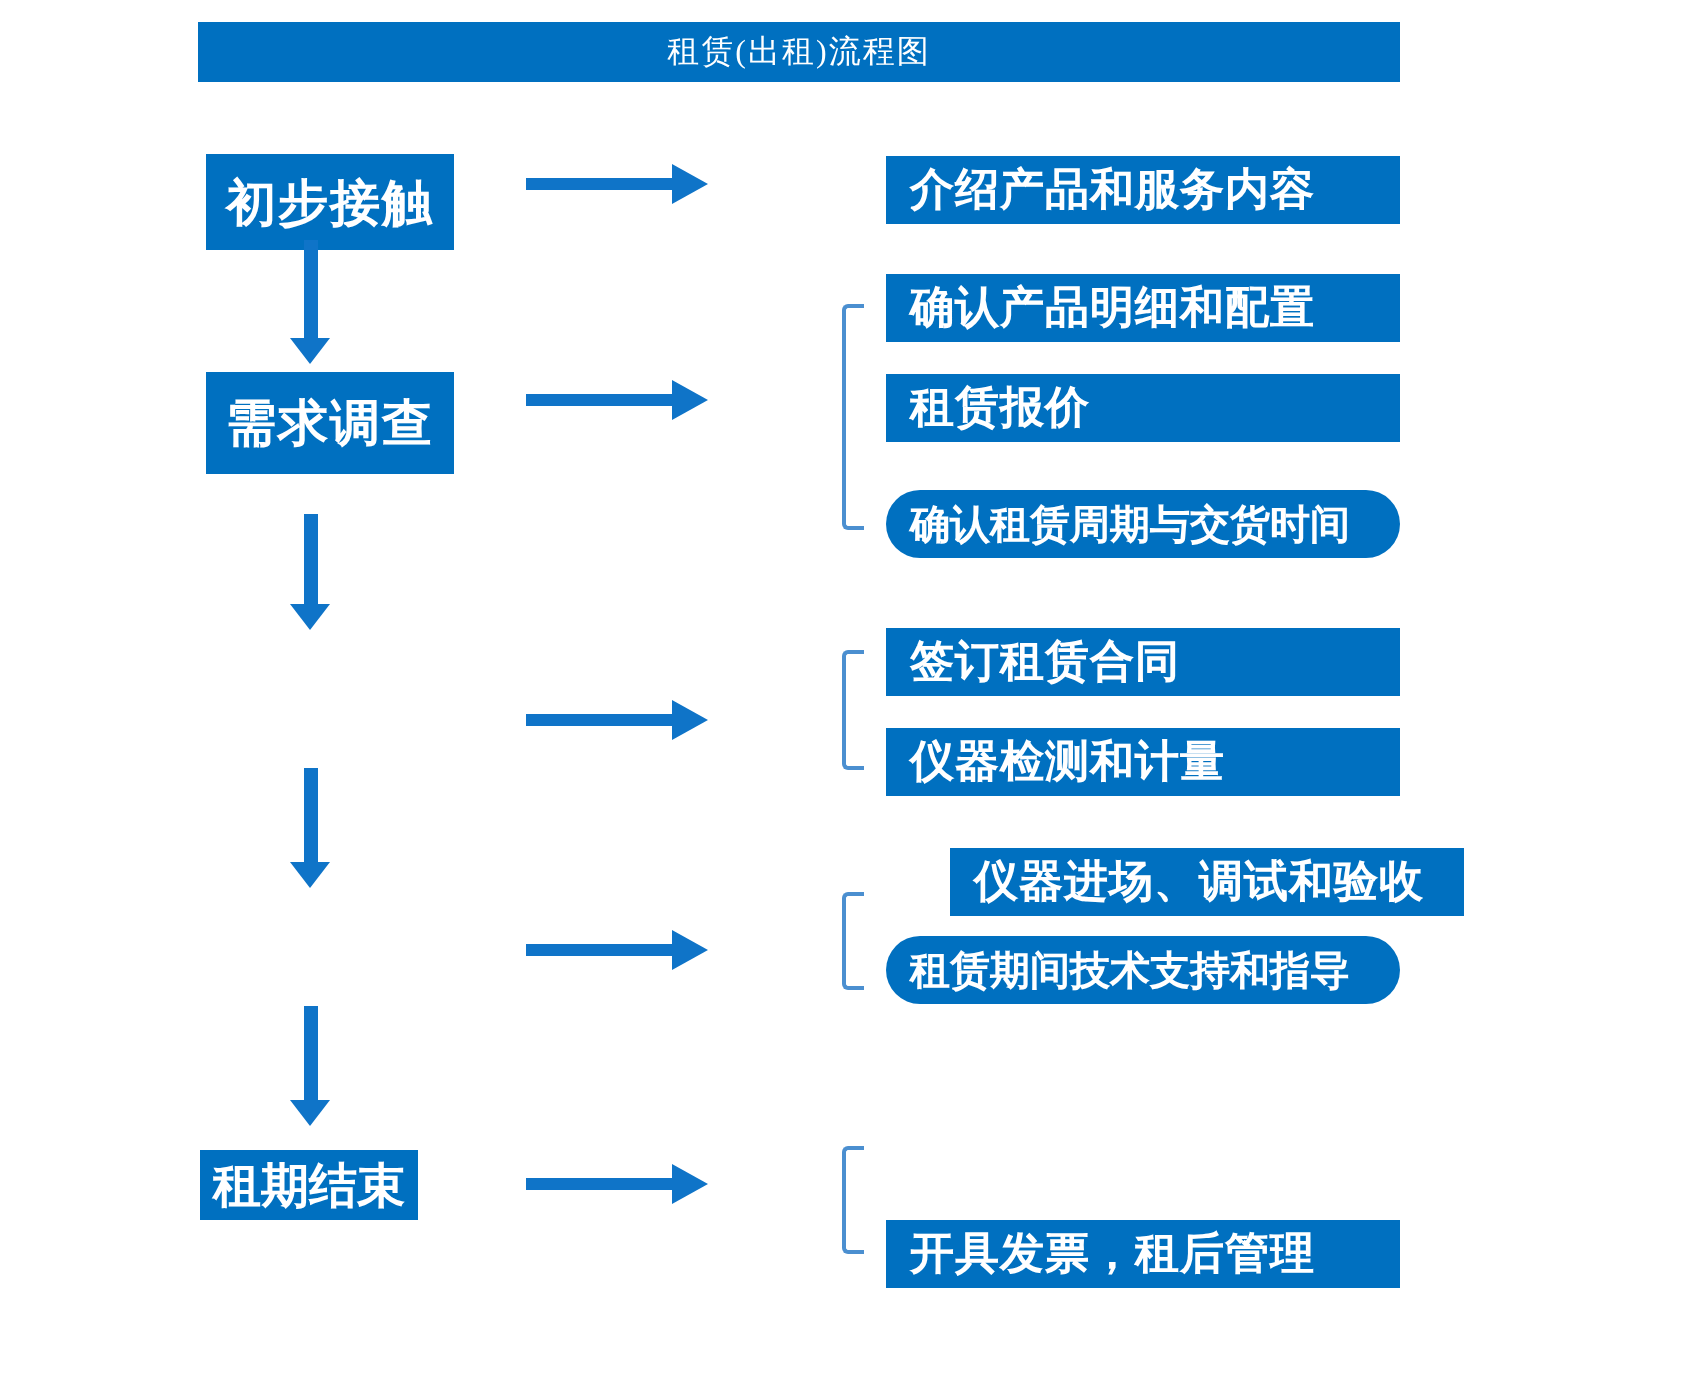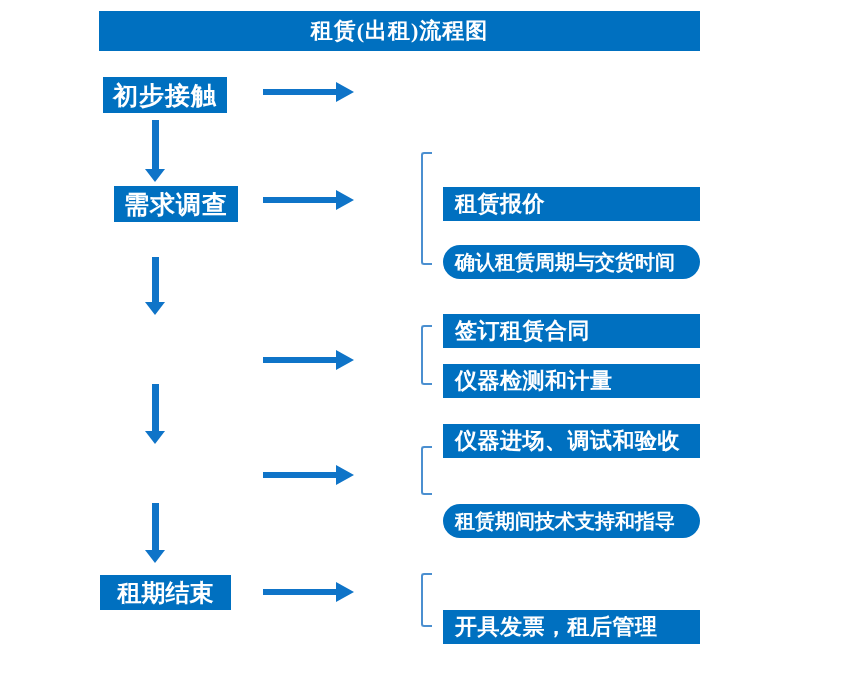--- a/index.html
+++ b/index.html
@@ -1,22 +1,22 @@
 <!DOCTYPE html>
 <html><head>
 <meta charset="utf-8">
 <style>
   html,body{margin:0;padding:0;background:#ffffff;}
   .canvas{
     position:relative;width:844px;height:688px;background:#ffffff;overflow:hidden;
     font-family:"Liberation Serif","DejaVu Serif",serif;
   }
   .titlebar{
-    position:absolute;left:99px;top:11px;width:601px;height:40px;
-    background:#0070C0;color:#ffffff;font-weight:bold;font-size:22px;
+    position:absolute;left:99px;top:11px;width:601px;height:30px;
+    background:#0070C0;color:#ffffff;font-weight:normal;font-size:16px;
     display:flex;align-items:center;justify-content:center;letter-spacing:1px;
   }
   .step{
     position:absolute;background:#0070C0;color:#ffffff;font-weight:bold;
     display:flex;align-items:center;justify-content:center;
     font-size:25px;letter-spacing:1px;box-sizing:border-box;
   }
   .step.narrow{font-size:24px;letter-spacing:0;}
   .detail{
     position:absolute;left:443px;width:257px;height:34px;
@@ -48,23 +48,23 @@
     border-radius:3px 0 0 3px;
   }
 </style>
 </head>
 <body>
 
 <div class="canvas">
 
   <div class="titlebar">租赁(出租)流程图</div>
 
-  <div class="step" style="left:103px;top:77px;width:124px;height:36px;">初步接触</div>
-  <div class="step" style="left:114px;top:186px;width:124px;height:36px;">需求调查</div>
-  <div class="step narrow" style="left:100px;top:575px;width:131px;height:35px;">租期结束</div>
+  <div class="step" style="left:103px;top:77px;width:124px;height:48px;">初步接触</div>
+  <div class="step" style="left:103px;top:186px;width:124px;height:51px;">需求调查</div>
+  <div class="step narrow" style="left:100px;top:575px;width:109px;height:35px;">租期结束</div>
 
   <div class="varrow" style="top:120px;height:62px;">
     <span class="bar"></span>
     <span class="head"></span>
   </div>
   <div class="varrow" style="top:257px;height:58px;">
     <span class="bar"></span>
     <span class="head"></span>
   </div>
   <div class="varrow" style="top:384px;height:60px;">
@@ -95,25 +95,27 @@
   <div class="harrow" style="top:579px;">
     <span class="bar"></span>
     <span class="head"></span>
   </div>
 
   <div class="bracket" style="top:152px;height:113px;"></div>
   <div class="bracket" style="top:325px;height:60px;"></div>
   <div class="bracket" style="top:446px;height:49px;"></div>
   <div class="bracket" style="top:573px;height:54px;"></div>
 
+  <div class="detail" style="top:78px;">介绍产品和服务内容</div>
 
+  <div class="detail" style="top:137px;">确认产品明细和配置</div>
   <div class="detail" style="top:187px;">租赁报价</div>
   <div class="detail small" style="top:245px;">确认租赁周期与交货时间</div>
 
   <div class="detail" style="top:314px;">签订租赁合同</div>
   <div class="detail" style="top:364px;">仪器检测和计量</div>
 
-  <div class="detail" style="top:424px;">仪器进场、调试和验收</div>
-  <div class="detail small" style="top:504px;font-family:Liberation Mono, monospace;">租赁期间技术支持和指导</div>
+  <div class="detail" style="top:424px;margin-left:32px;">仪器进场、调试和验收</div>
+  <div class="detail small" style="top:468px;font-family:Liberation Mono, monospace;">租赁期间技术支持和指导</div>
 
   <div class="detail" style="top:610px;">开具发票，租后管理</div>
 
 </div>
 
 </body></html>

